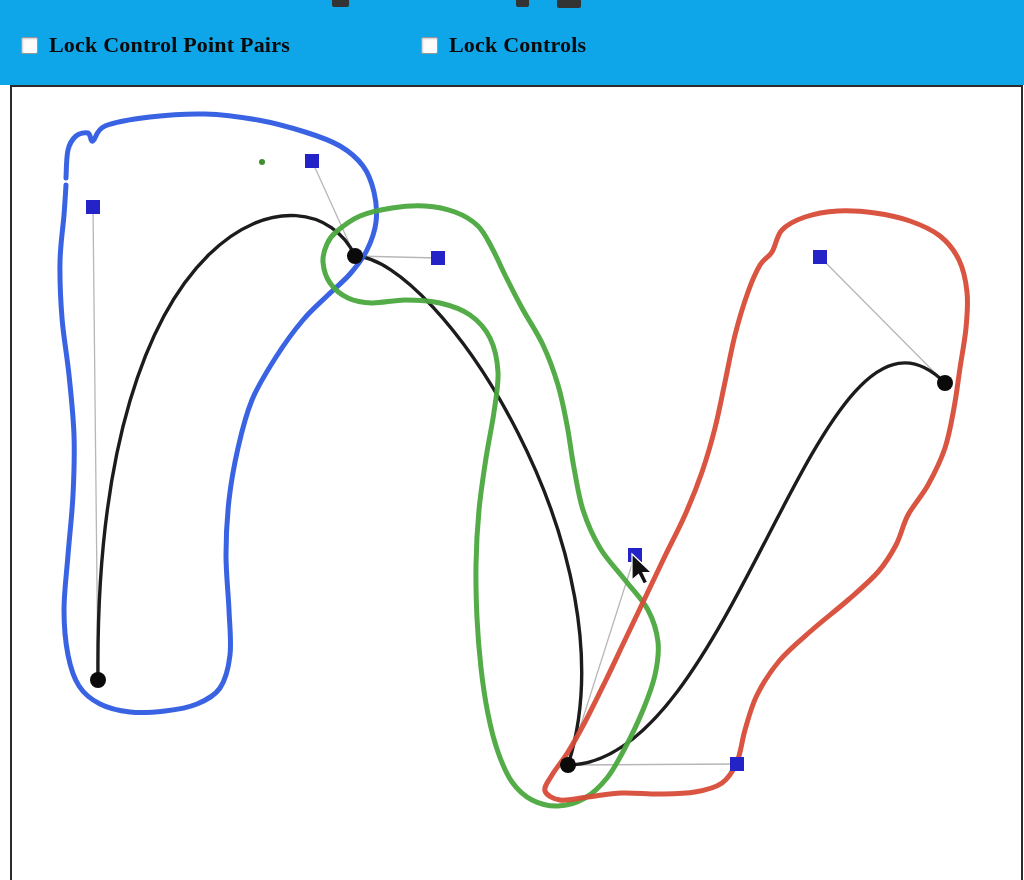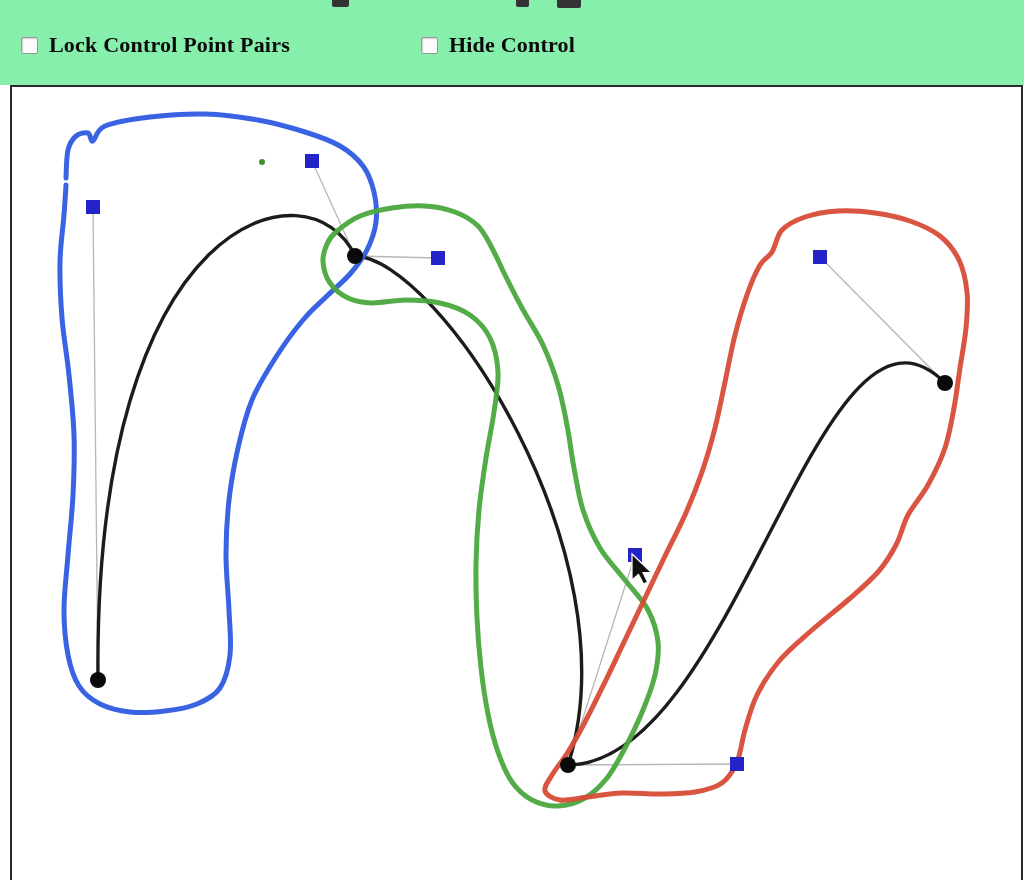--- a/index.html
+++ b/index.html
@@ -5,21 +5,21 @@
   * { margin:0; padding:0; box-sizing:border-box; }
   html,body {
     width:1024px; height:880px; overflow:hidden;
     background:#ffffff;
     font-family:"Liberation Serif", serif;
   }
   .app { position:relative; width:1024px; height:880px; }
 
   .topbar {
     position:absolute; left:0; top:0; width:1024px; height:85px;
-    background:#86efac;
+    background:#0ea5e9;
     text-decoration:underline;
   }
   .frag {
     position:absolute; top:0; height:7px; background:#333333;
     border-radius:0 0 2px 2px;
   }
   .cb {
     position:absolute; display:flex; align-items:center; gap:11px;
     cursor:pointer; top:32px;
   }
@@ -56,21 +56,21 @@
     <span class="frag" style="left:516px; width:13px;"></span>
     <span class="frag" style="left:557px; width:24px; height:8px;"></span>
 
     <label class="cb cb1">
       <span class="cbbox"></span>
       <span class="cblabel">Lock Control Point Pairs</span>
     </label>
 
     <label class="cb cb2">
       <span class="cbbox"></span>
-      <span class="cblabel">Hide Control</span>
+      <span class="cblabel">Lock Controls</span>
     </label>
   </div>
 
   <div class="canvas"></div>
 
   <svg class="overlay" id="overlay" viewBox="0 0 1024 880">
       <line x1="93" y1="207" x2="98" y2="680" stroke="#b7b7b7" stroke-width="1.3"></line>
       <line x1="312" y1="161" x2="355" y2="256" stroke="#b7b7b7" stroke-width="1.3"></line>
       <line x1="438" y1="258" x2="355" y2="256" stroke="#b7b7b7" stroke-width="1.3"></line>
       <line x1="635" y1="555" x2="568" y2="765" stroke="#b7b7b7" stroke-width="1.3"></line>

